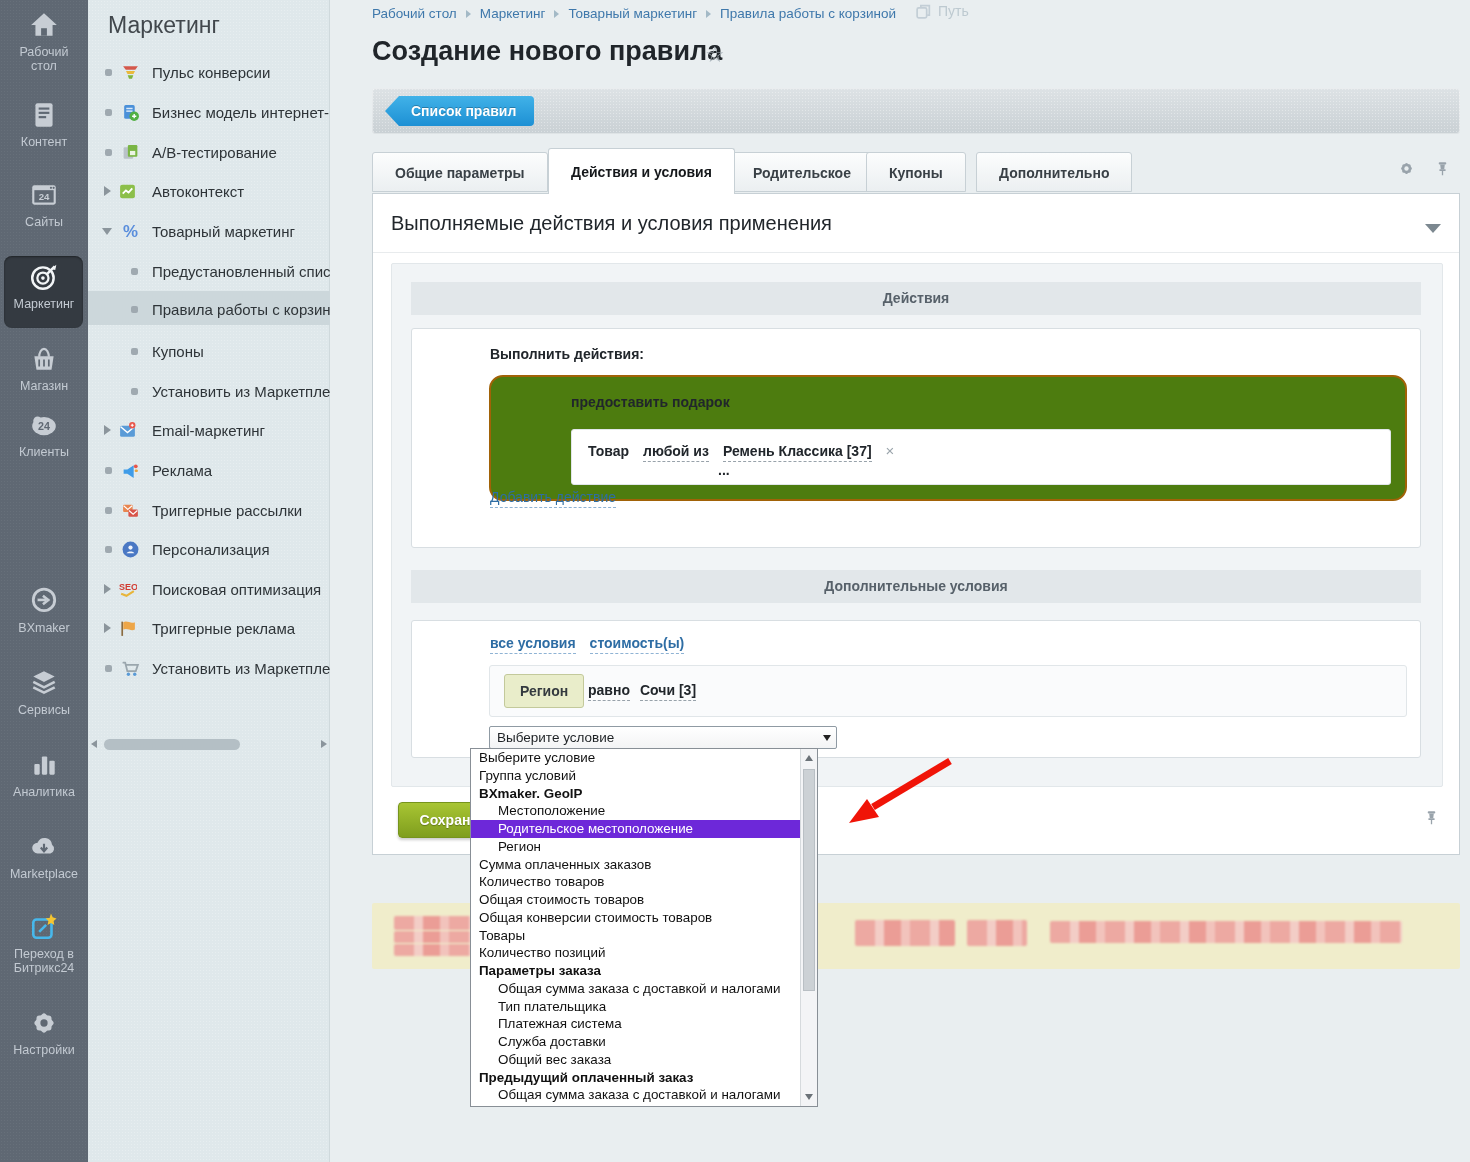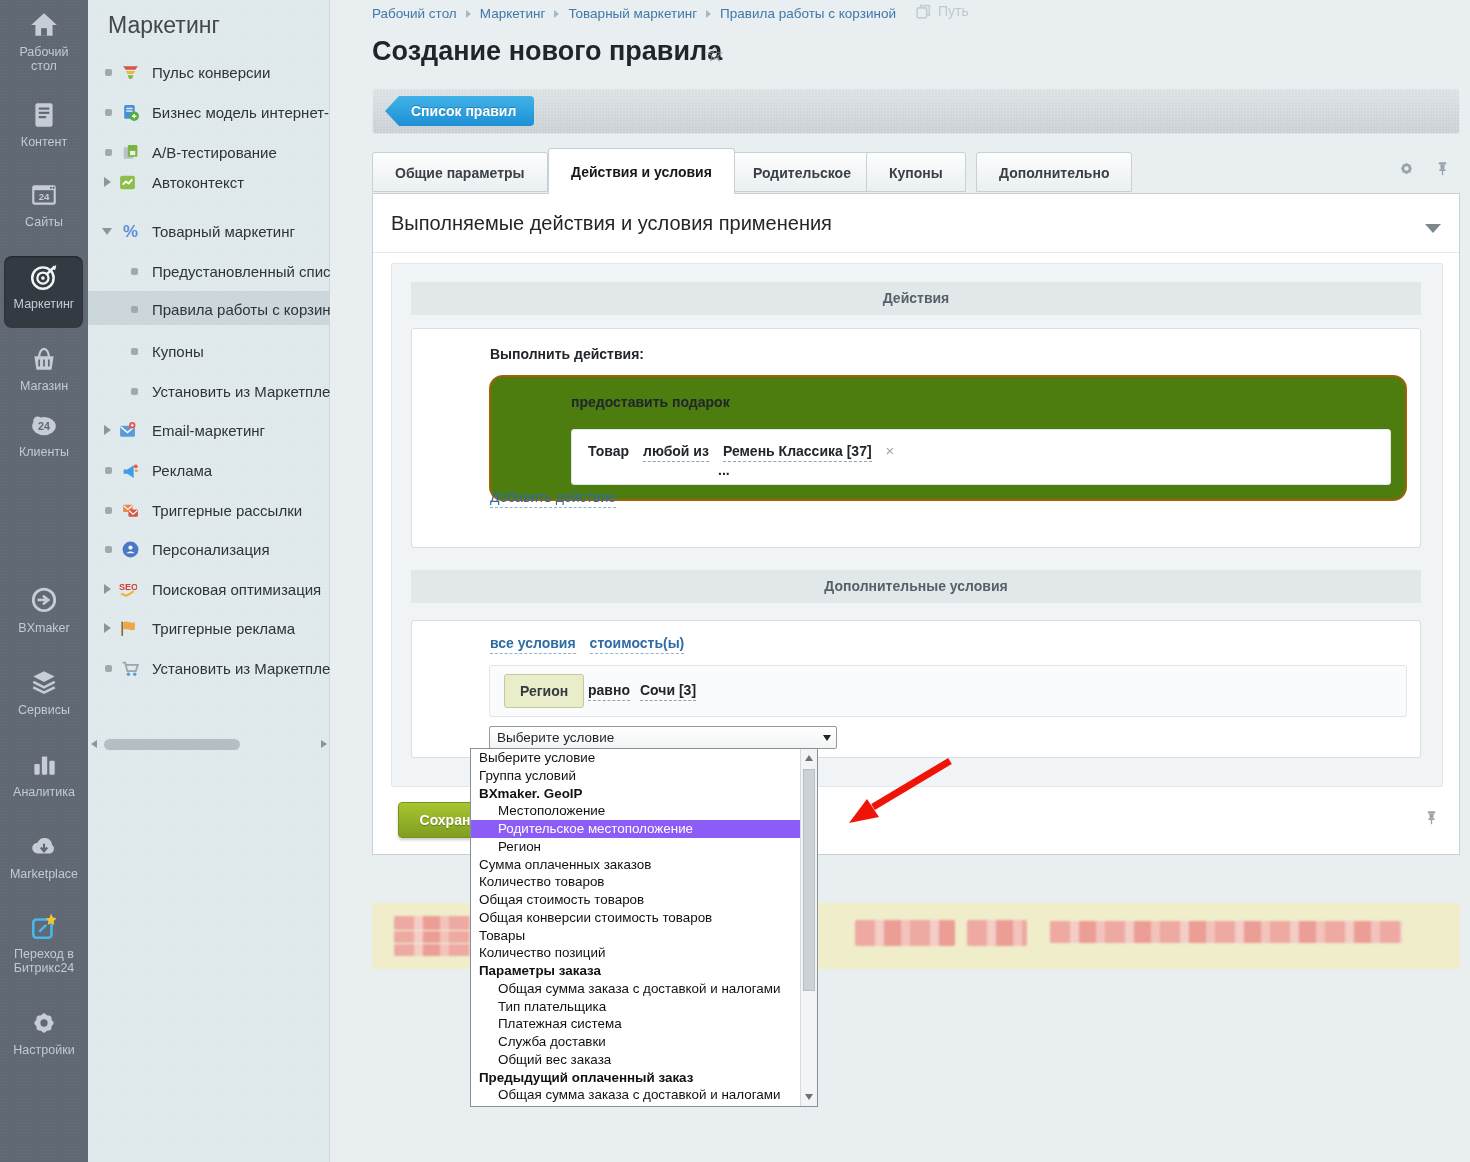--- a/index.html
+++ b/index.html
@@ -119,21 +119,21 @@
   .redact{position:absolute;filter:blur(1.2px);border-radius:2px;
           background:repeating-linear-gradient(90deg,#eda9a2 0 20px,#f3cdc6 20px 29px,#eb9d96 29px 46px,#f2c3bc 46px 55px);}
 
   
   #dropdown{position:absolute;left:470px;top:748px;width:348px;height:359px;background:#fff;
             border:1px solid #888f96;z-index:50;}
   .dd-row{height:17.75px;line-height:17.75px;font-size:13.4px;color:#111;padding-left:8px;
           white-space:nowrap;overflow:hidden;cursor:pointer;width:329px;}
   .dd-row.ind{padding-left:27px;}
   .dd-row.b{font-weight:bold;}
-  .dd-row.sel{background:#8b5cf6;color:#fff;}
+  .dd-row.sel{background:#6d28d9;color:#fff;}
   #dd-scroll{position:absolute;right:0;top:0;width:17px;height:357px;background:#f3f4f6;border-left:1px solid #d6dadd;}
   #dd-thumb{position:absolute;left:2px;top:20px;width:12px;height:222px;background:#ccd1d5;
             border:1px solid #b9bfc4;cursor:pointer;}
   .vsarr{position:absolute;left:4px;width:0;height:0;border-left:4.5px solid transparent;
          border-right:4.5px solid transparent;cursor:pointer;}
   .vsarr.up{top:6px;border-bottom:6px solid #6b7278;}
   .vsarr.dn{bottom:6px;border-top:6px solid #6b7278;}
 
   #red-arrow{position:absolute;left:845px;top:753px;z-index:60;pointer-events:none;}
 </style>
@@ -290,21 +290,21 @@
     <div class="m-row" style="top:140px">
       <span class="mk top"></span>
       <span class="micon"><svg viewBox="0 0 18 18">
             <rect x="2.5" y="4" width="9" height="11" rx="1" fill="#b9c2c8"></rect>
             <rect x="6.5" y="2" width="9" height="11" rx="1" fill="#79b544"></rect>
             <rect x="8.5" y="7.5" width="5" height="4" fill="#fff" opacity=".85"></rect>
           </svg></span>
       <span class="ml">A/B-тестирование</span>
     </div>
 
-    <div class="m-row" style="top:170px">
+    <div class="m-row" style="top:179px">
       <span class="ma"></span>
       <span class="micon" style="margin-left:7px"><svg viewBox="0 0 18 18">
             <rect x="2" y="2.5" width="14" height="13" rx="2" fill="#8cbf4a"></rect>
             <path d="M4.5 11l3-3 2.5 2 3.5-4" stroke="#fff" stroke-width="1.8" fill="none"></path>
           </svg></span>
       <span class="ml">Автоконтекст</span>
     </div>
 
     <div class="m-row" style="top:219px">
       <span class="ma open"></span>

